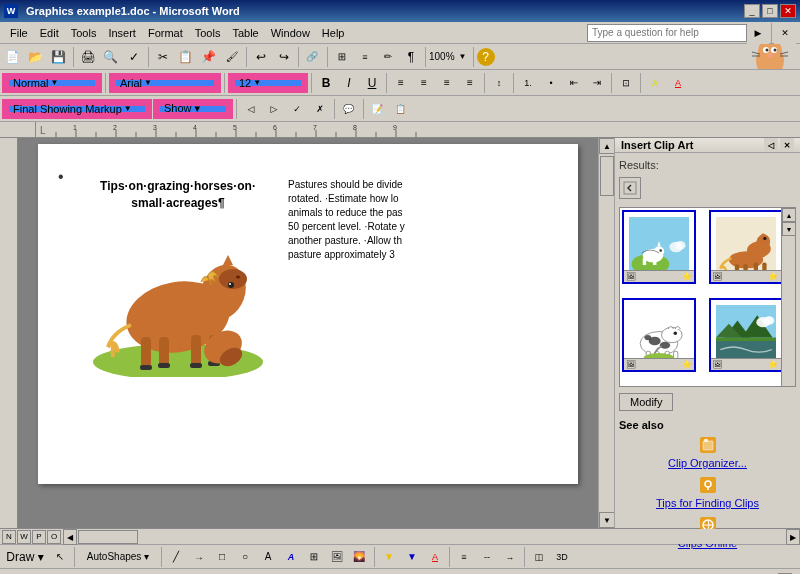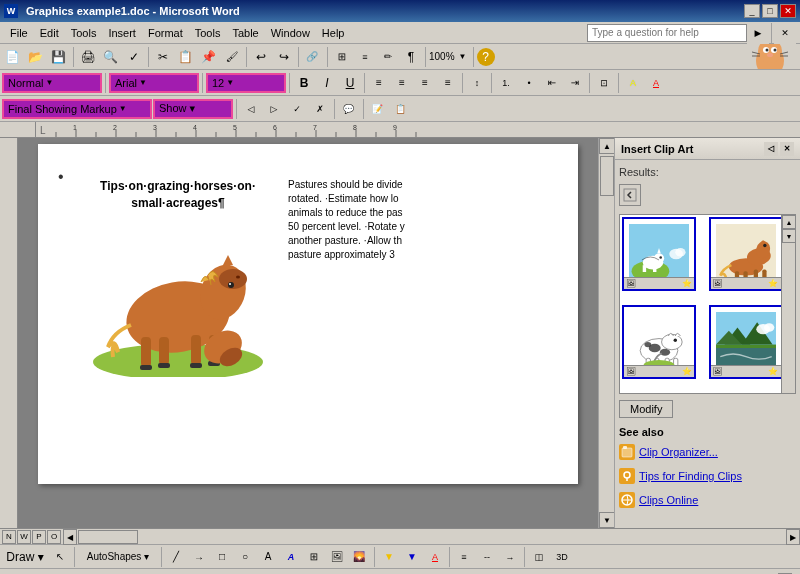--- a/index.html
+++ b/index.html
@@ -54,21 +54,21 @@
       overflow: hidden;
     }
     .tb-btn {
       width: 22px; height: 22px; background: #d4d0c8;
       border: 1px solid transparent;
       display: flex; align-items: center; justify-content: center;
       cursor: pointer; font-size: 12px;
     }
     .tb-sep { width: 1px; height: 20px; background: #a0a0a0; margin: 0 2px; }
     .tb-dropdown {
-      height: 20px; background: #a21caf; border: 2px solid #ec4899;
+      height: 20px; background: #3b82f6; border: 7px solid #ec4899;
       display: flex; align-items: center; padding: 0 4px; font-size: 11px; cursor: pointer;
       min-width: 80px;
     }
     .tb-dropdown-arrow { font-size: 8px; margin-left: 2px; }
 
     
     #fmt-toolbar {
       background: #d4d0c8;
       height: 26px;
       display: flex;
@@ -196,20 +196,21 @@
 
     .see-also-item {
       display: flex;
       align-items: center;
       gap: 4px;
       padding: 2px 0;
       cursor: pointer;
       font-size: 11px;
       color: #0000cc;
       text-decoration: underline;
+      flex-direction: column;
     }
 
     
     .doc-title {
       text-align: center;
       font-weight: bold;
       font-size: 12px;
       line-height: 1.4;
       font-family: Arial, sans-serif;
     }
@@ -405,21 +406,21 @@
     </svg>
   </div>
 </div>
 
 <div id="fmt-toolbar" class="toolbar">
   <div class="tb-dropdown" style="width:100px;">
     <span>Normal</span>
     <span class="tb-dropdown-arrow">▼</span>
   </div>
   <div class="tb-sep"></div>
-  <div class="tb-dropdown" style="width:90px;">
+  <div class="tb-dropdown" style="width:112px;">
     <span>Arial</span>
     <span class="tb-dropdown-arrow">▼</span>
   </div>
   <div class="tb-sep"></div>
   <div class="tb-dropdown" style="width:36px;">
     <span>12</span>
     <span class="tb-dropdown-arrow">▼</span>
   </div>
   <div class="tb-sep"></div>
   <div class="tb-btn" style="font-weight:bold;">B</div>

